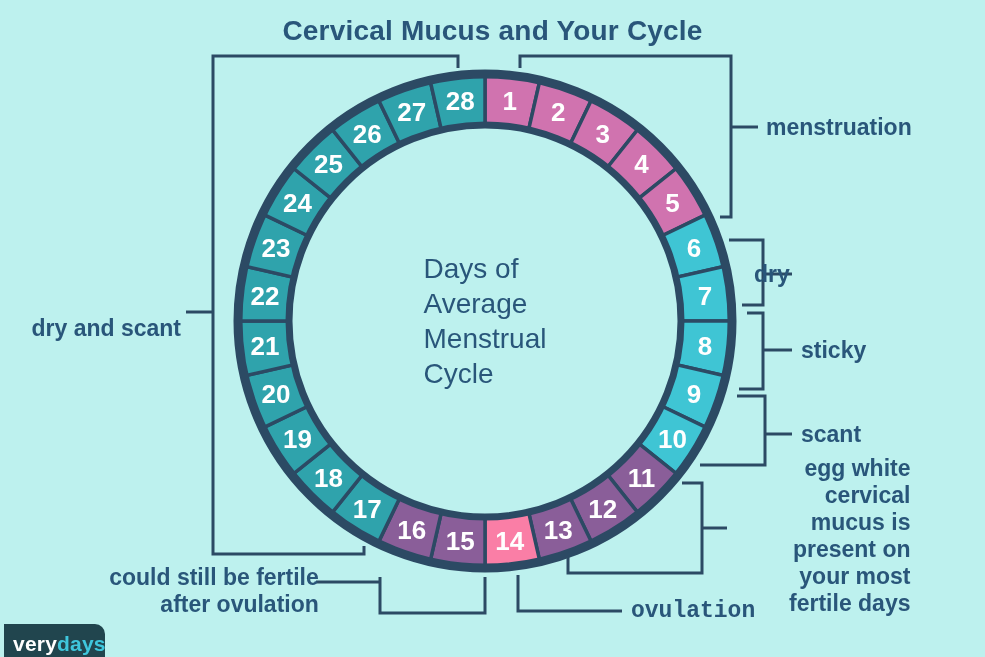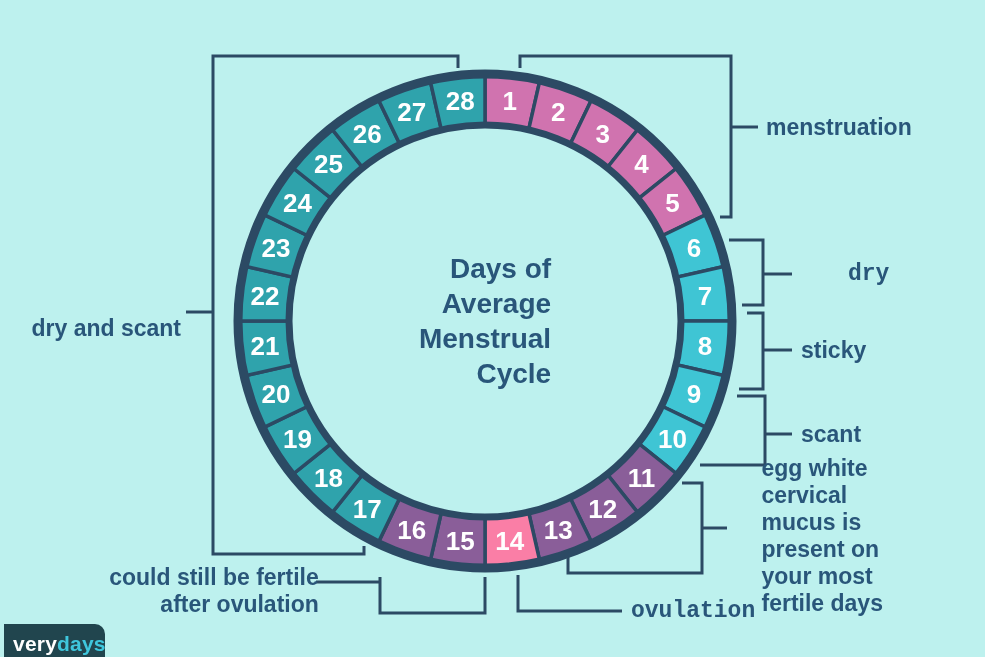--- a/index.html
+++ b/index.html
@@ -17,32 +17,32 @@
   html,body{margin:0;padding:0;}
   body{background:var(--bg);font-family:"Liberation Sans",sans-serif;}
   .canvas{position:relative;width:985px;height:657px;background:var(--bg);overflow:hidden;}
   .canvas svg{position:absolute;left:0;top:0;}
   .title{
     position:absolute;left:0;right:0;top:15px;text-align:center;
     font-size:28px;font-weight:bold;color:var(--text-blue);letter-spacing:0.2px;
   }
   .center-text{
     position:absolute;left:485px;top:321px;transform:translate(-50%,-50%);
-    text-align:right;font-size:28px;line-height:35px;font-weight:bold;
+    text-align:left;font-size:28px;line-height:35px;font-weight:normal;
     color:var(--text-blue);white-space:pre-line;
   }
   .label{
     position:absolute;font-size:23px;font-weight:bold;color:var(--text-blue);
     white-space:pre-line;
   }
   #lab-menstruation{left:766px;top:127px;transform:translateY(-50%);white-space:nowrap;}
-  #lab-dry{left:848px;top:274px;transform:translateY(-50%);white-space:nowrap;font-family:Liberation Mono, monospace;}
+  #lab-dry{left:754px;top:274px;transform:translateY(-50%);white-space:nowrap;}
   #lab-sticky{left:801px;top:350px;transform:translateY(-50%);white-space:nowrap;}
   #lab-creamy{left:801px;top:434px;transform:translateY(-50%);white-space:nowrap;}
-  #lab-eggwhite{left:836px;top:536px;transform:translate(-50%,-50%);text-align:left;line-height:27px;}
+  #lab-eggwhite{left:836px;top:536px;transform:translate(-50%,-50%);text-align:right;line-height:27px;}
   #lab-ovulation{left:631px;top:611px;transform:translateY(-50%);white-space:nowrap;font-family:Liberation Mono, monospace;}
   #lab-fertile{left:214px;top:591px;transform:translate(-50%,-50%);text-align:right;line-height:27px;}
   #lab-dryscant{left:186px;top:328px;transform:translate(-100%,-50%);white-space:nowrap;padding-right:5px;}
   .seg{stroke:var(--navy);stroke-width:3.5;}
   .day-num{fill:#ffffff;font-family:"Liberation Sans",sans-serif;font-size:26px;font-weight:bold;}
   .rim{fill:none;stroke:var(--navy);}
   .bracket{fill:none;stroke:var(--navy);stroke-width:3;}
   .logo{
     position:absolute;left:4px;top:624px;width:101px;height:39px;
     background:var(--logo-bg);border-radius:0 10px 0 0;
@@ -50,20 +50,21 @@
     font-size:21px;font-weight:bold;letter-spacing:0.2px;
   }
   .logo-very{color:#ffffff;}
   .logo-well{color:var(--logo-cyan);}
 </style>
 </head>
 <body>
 
 <div class="canvas">
 
+  <div class="title">Cervical Mucus and Your Cycle</div>
 
   <svg width="985" height="657" viewBox="0 0 985 657">
     <g id="ring-group">
         <path d="M485.00 74.00 A247 247 0 0 1 539.96 80.19 L528.61 129.91 A196 196 0 0 0 485.00 125.00 Z" class="seg" style="fill: rgb(208, 115, 175);"></path>
         <text x="509.8" y="109.9" text-anchor="middle" class="day-num">1</text>
         <path d="M539.96 80.19 A247 247 0 0 1 592.17 98.46 L570.04 144.41 A196 196 0 0 0 528.61 129.91 Z" class="seg" style="fill: rgb(208, 115, 175);"></path>
         <text x="558.2" y="120.9" text-anchor="middle" class="day-num">2</text>
         <path d="M592.17 98.46 A247 247 0 0 1 639.00 127.89 L607.20 167.76 A196 196 0 0 0 570.04 144.41 Z" class="seg" style="fill: rgb(208, 115, 175);"></path>
         <text x="602.8" y="142.5" text-anchor="middle" class="day-num">3</text>
         <path d="M639.00 127.89 A247 247 0 0 1 678.11 167.00 L638.24 198.80 A196 196 0 0 0 607.20 167.76 Z" class="seg" style="fill: rgb(208, 115, 175);"></path>

